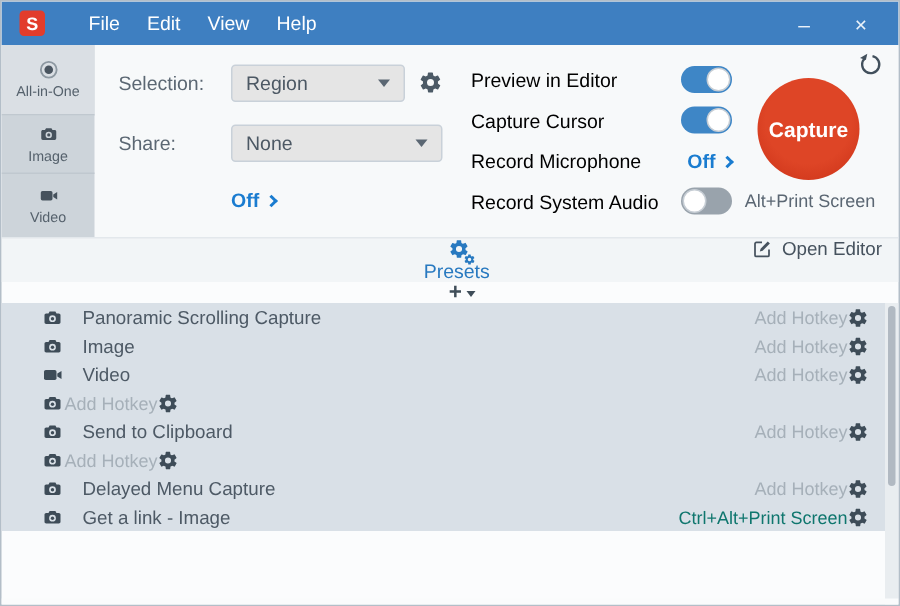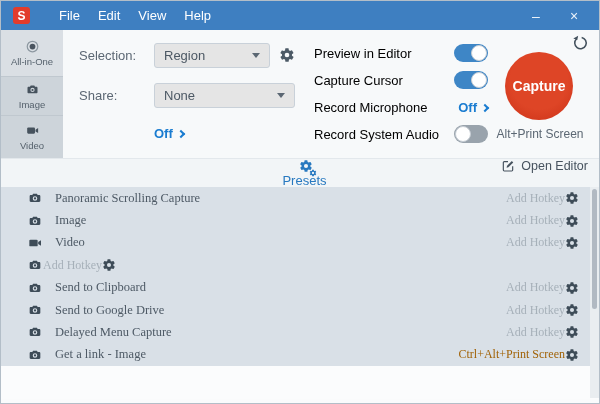--- a/index.html
+++ b/index.html
@@ -74,29 +74,29 @@
   .presets-title { color:#2879c0; font-size:13px; margin-left:9px; }
   .add-preset { display:flex; align-items:center; gap:3px; margin-left:16px; }
   .add-plus { font-size:15px; font-weight:bold; color:#3f4d59; line-height:14px; }
   .add-caret { width:0; height:0; border-left:3.5px solid transparent; border-right:3.5px solid transparent;
                border-top:4.5px solid #3f4d59; margin-top:2px; }
   .open-editor { position:absolute; right:11px; display:flex; align-items:flex-end; gap:6px; }
   .open-editor .oe-icon { width:14px; height:14px; color:#46525e; }
   .open-editor .oe-label { font-size:12.5px; color:#46525e; }
 
   
-  .list { position:absolute; left:0; top:186px; width:100%; height:179px; background:#d9e0e7;font-family:Liberation Serif, serif; }
+  .list { position:absolute; left:0; top:201px; width:100%; height:152px; background:#d9e0e7; }
   .rows { position:absolute; left:0; top:0; width:100%; height:100%;
           display:flex; flex-direction:column; }
   .preset-row { height:26.4px; display:flex; align-items:center; }
   .row-icon { width:16px; height:16px; margin-left:26px; color:#3e4c58; flex:none; }
   .row-label { font-size:12.5px; color:#4d5965; margin-left:12px; flex:1;
                white-space:nowrap; overflow:hidden; }
   .row-hotkey { font-size:12px; color:#a6b0b9; }
-  .row-hotkey.assigned { color:#a16207; }
+  .row-hotkey.assigned { color:#0f766e; }
   .row-gear { width:14px; height:14px; color:#3e4c58; margin-right:20px; flex:none; }
 
   .scroll-track { position:absolute; right:0; top:0; width:9px; height:211px; background:#e9edf0; }
   .scroll-thumb { position:absolute; right:2px; top:2px; width:5px; height:120px;
                   background:#b1b9c2; border-radius:2.5px; }
 
   .bottomstrip { position:absolute; left:0; top:398px; width:100%; height:6px; background:#fafbfc; }
 
   svg.ic { width:100%; height:100%; display:block; fill:currentColor; }
 </style>
@@ -328,21 +328,20 @@
               <use href="#i-gear"></use>
             </svg>
           </span>
   </div>
         <div class="preset-row">
     <span class="row-icon">
             <svg class="ic">
               <use href="#i-camera"></use>
             </svg>
           </span>
-    <span class="row-label">Send to Google Drive</span>
     <span class="row-hotkey">Add Hotkey</span>
     <span class="row-gear">
             <svg class="ic">
               <use href="#i-gear"></use>
             </svg>
           </span>
   </div>
         <div class="preset-row">
     <span class="row-icon">
             <svg class="ic">

